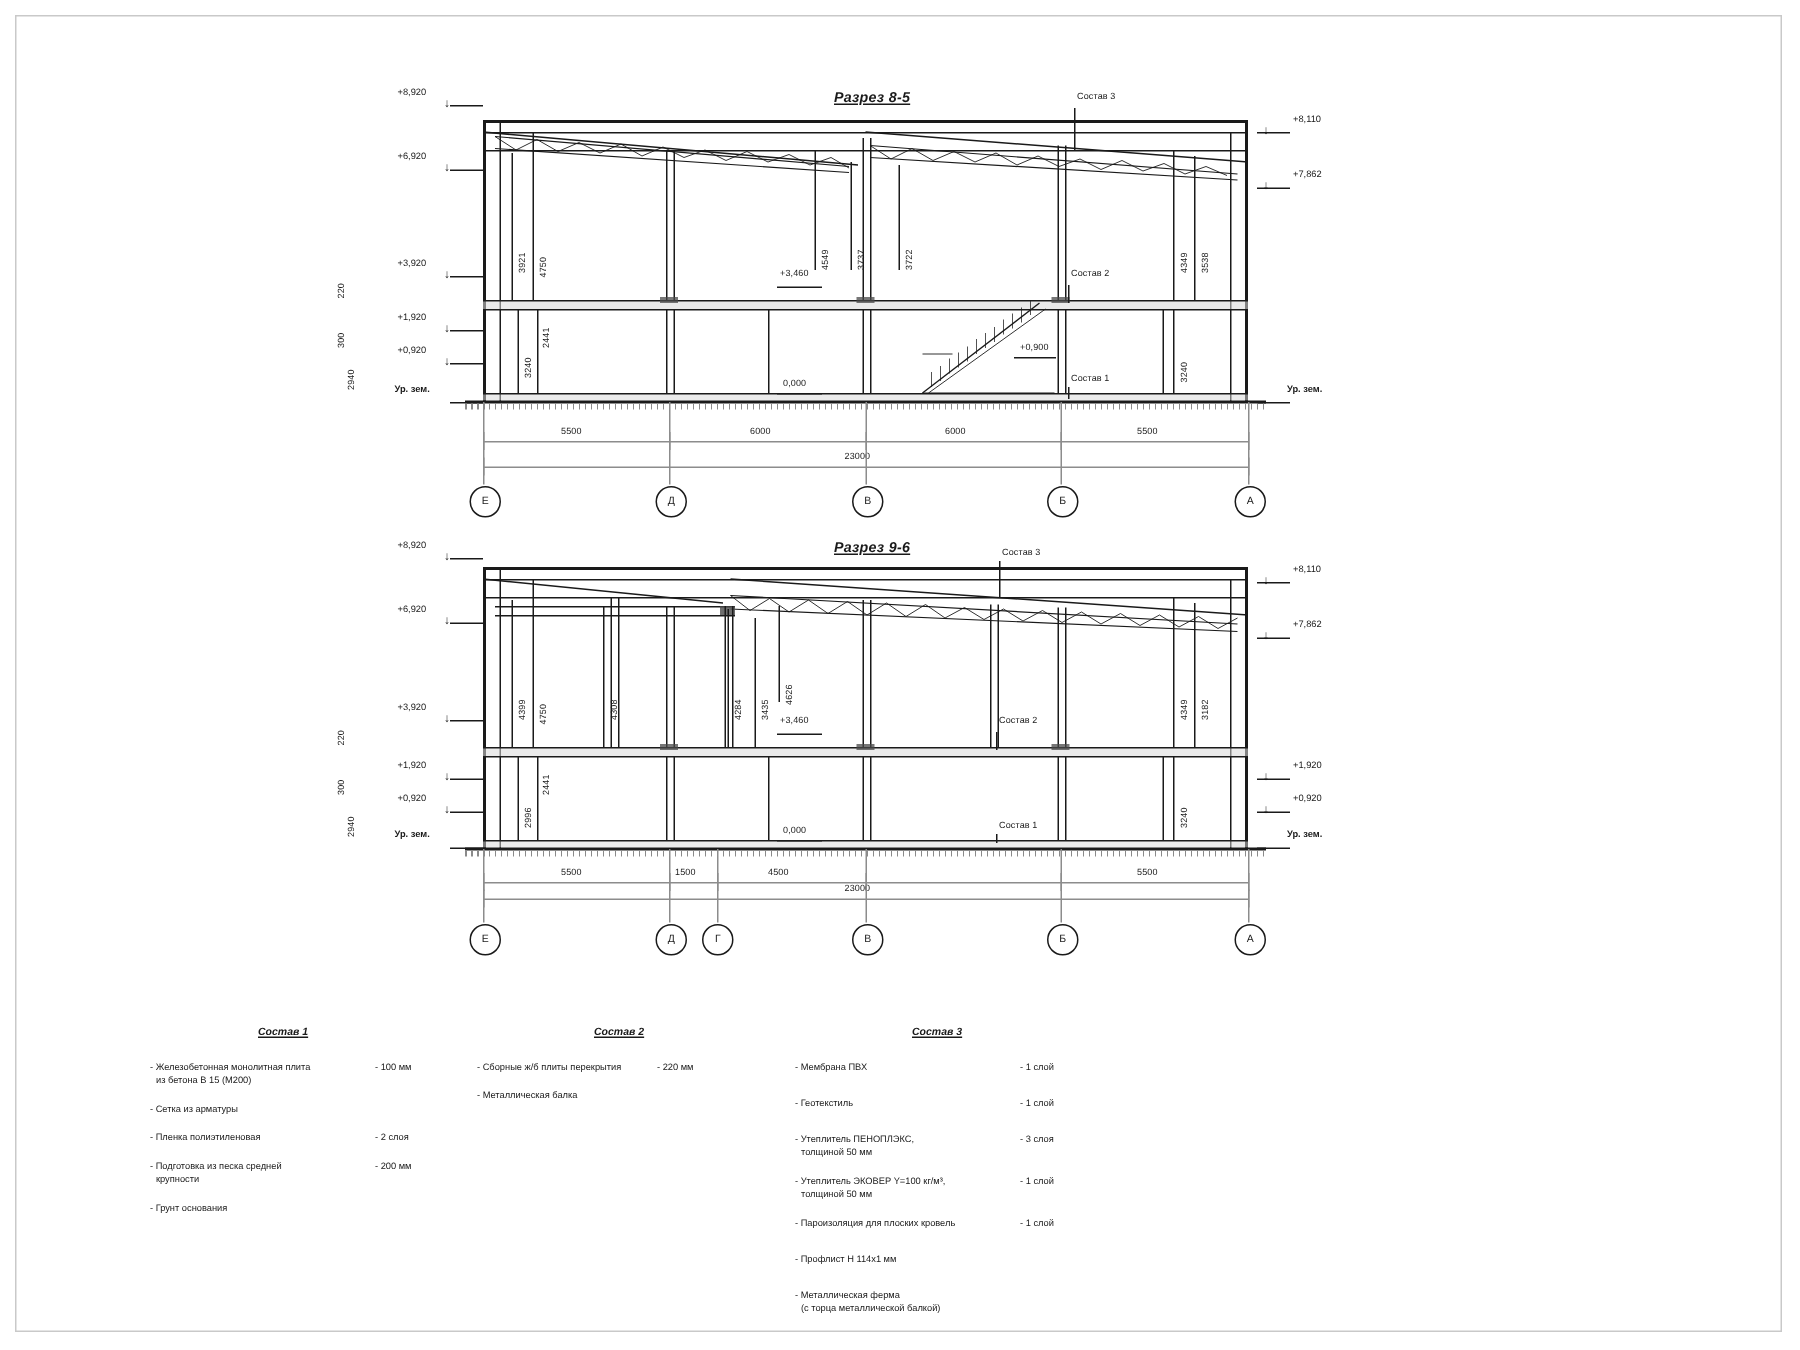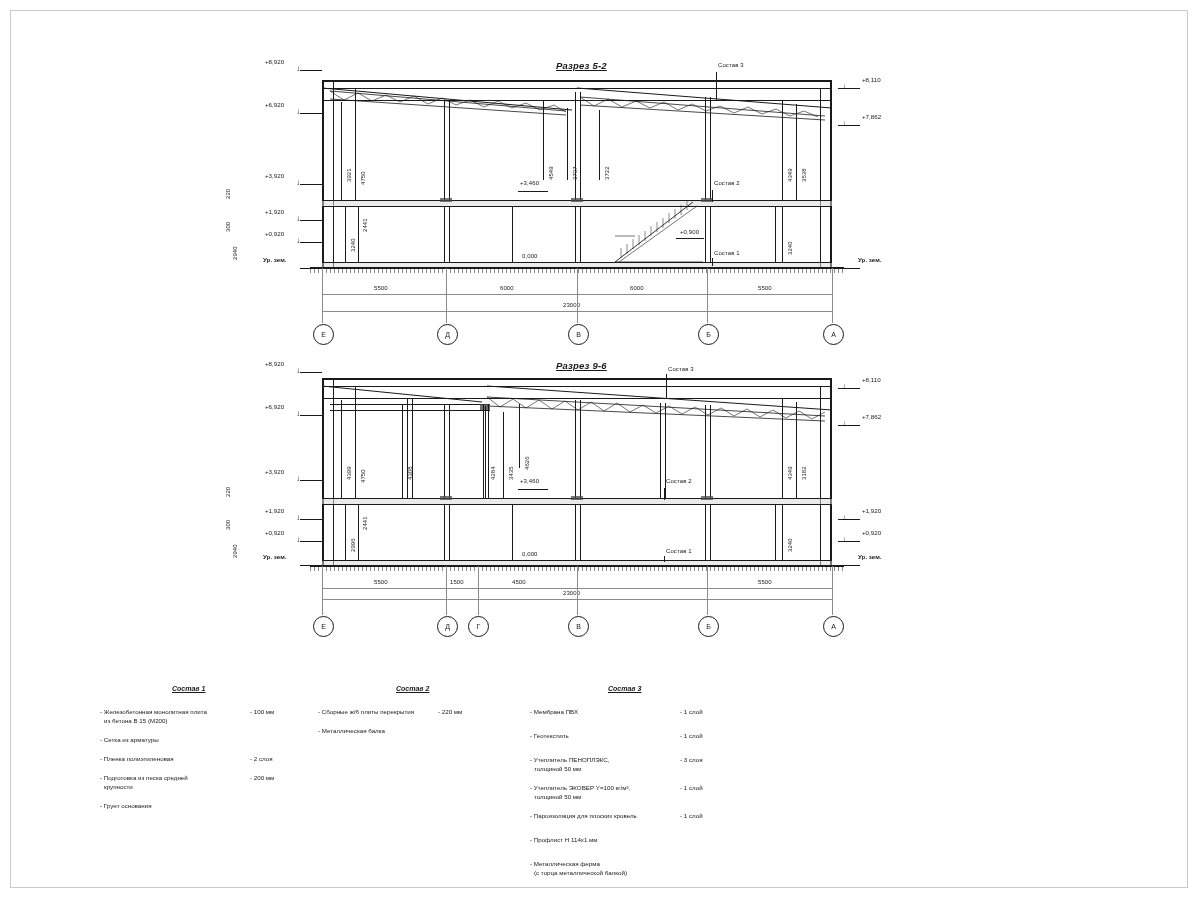--- a/index.html
+++ b/index.html
@@ -58,21 +58,21 @@
   .legend .val2{position:absolute;left:120px;}
 </style>
 </head>
 <body>
 
 <div class="sheet">
   <div class="border"></div>
 
   <div class="abs" style="left:0;top:0;width:1200px;height:350px;">
 
-    <div class="title" style="left:556px;top:60px;">Разрез 5-2</div>
+    <div class="title" style="left:556px;top:60px;">Разрез 8-5</div>
 
     <div class="elev" style="left:265px;top:58px;">+8,920</div>
     <div class="ln h1px" style="left:300px;top:70px;width:22px;"></div>
     <div class="abs" style="left:296px;top:64px;font-size:8px;">↓</div>
 
     <div class="elev" style="left:265px;top:101px;">+6,920</div>
     <div class="ln h1px" style="left:300px;top:113px;width:22px;"></div>
     <div class="abs" style="left:296px;top:107px;font-size:8px;">↓</div>
 
     <div class="elev" style="left:265px;top:172px;">+3,920</div>

